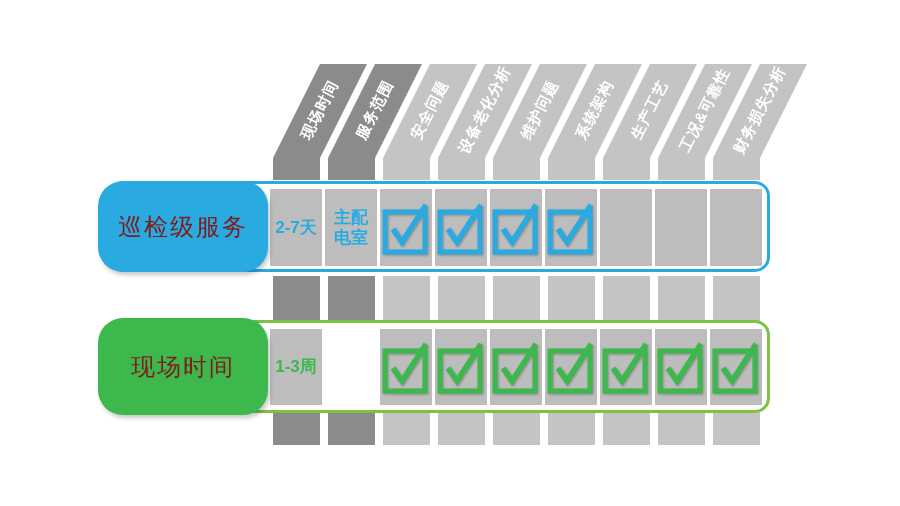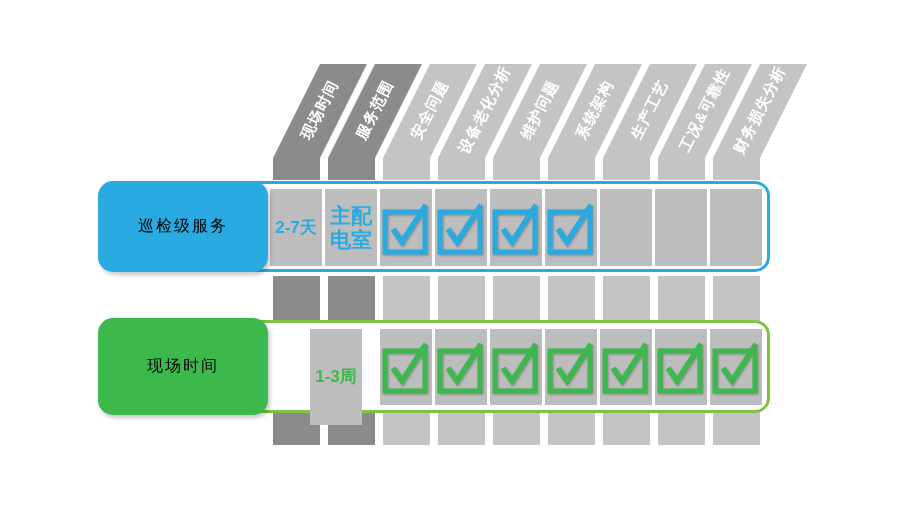--- a/index.html
+++ b/index.html
@@ -24,26 +24,26 @@
     position:absolute;left:110px;width:660px;background:#fff;
     border-radius:15px;box-sizing:border-box;z-index:3;
   }
   .row-cells{position:absolute;left:0;top:0;right:0;bottom:0;}
   .cell{
     position:absolute;width:52px;display:flex;align-items:center;justify-content:center;
     text-align:left;
   }
   .cell-text{font-weight:bold;line-height:1.12;white-space:pre-line;}
   .time-text{font-size:17px;}
-  .scope-text{font-size:21px;}
+  .scope-text{font-size:17px;}
   
   .row-label{
-    position:absolute;left:98px;width:170px;z-index:4;border-radius:15px;
+    position:absolute;left:98px;width:170px;z-index:4;border-radius:25px;
     display:flex;align-items:center;justify-content:center;
-    color:#000000;font-size:16px;letter-spacing:2px;
+    color:#7f1d1d;font-size:24px;letter-spacing:2px;
     box-shadow:2px 3px 4px rgba(0,0,0,0.22);
   }
   .check-svg{filter:drop-shadow(1px 1.5px 1px rgba(0,0,0,0.28));}
 </style>
 </head>
 <body>
 
 <div class="stage">
   <div id="bars-layer">
       <div class="col-bar" style="left: 273px; top: 276px; height: 169px; background: rgb(139, 139, 139);"></div>
@@ -119,21 +119,21 @@
               <polyline points="11,28 20,41 44,4" fill="none" stroke="#29ABE2" stroke-width="5.5"></polyline>
             </svg>
           </div>
           <div class="cell" style="left: 487px; top: 5px; height: 77px; background: rgb(189, 189, 189);"></div>
           <div class="cell" style="left: 542px; top: 5px; height: 77px; background: rgb(189, 189, 189);"></div>
           <div class="cell" style="left: 597px; top: 5px; height: 77px; background: rgb(189, 189, 189);"></div>
         </div>
       </div>
       <div class="row-outline" style="top: 320px; height: 93px; border: 3px solid rgb(125, 194, 66);">
         <div class="row-cells">
-          <div class="cell" style="left: 157px; top: 6px; height: 96px; background: rgb(189, 189, 189); margin-left: 40px;">
+          <div class="cell" style="left: 157px; top: 6px; height: 76px; background: rgb(189, 189, 189);">
             <span class="cell-text time-text" style="color: rgb(60, 184, 76);">1-3周</span>
           </div>
           <div class="cell" style="left: 267px; top: 6px; height: 76px; background: rgb(189, 189, 189);">
             <svg width="48" height="54" viewBox="0 0 48 54" class="check-svg">
               <rect x="3" y="11" width="40" height="40" fill="none" stroke="#3CB84C" stroke-width="5"></rect>
               <polyline points="11,28 20,41 44,4" fill="none" stroke="#3CB84C" stroke-width="5.5"></polyline>
             </svg>
           </div>
           <div class="cell" style="left: 322px; top: 6px; height: 76px; background: rgb(189, 189, 189);">
             <svg width="48" height="54" viewBox="0 0 48 54" class="check-svg">

